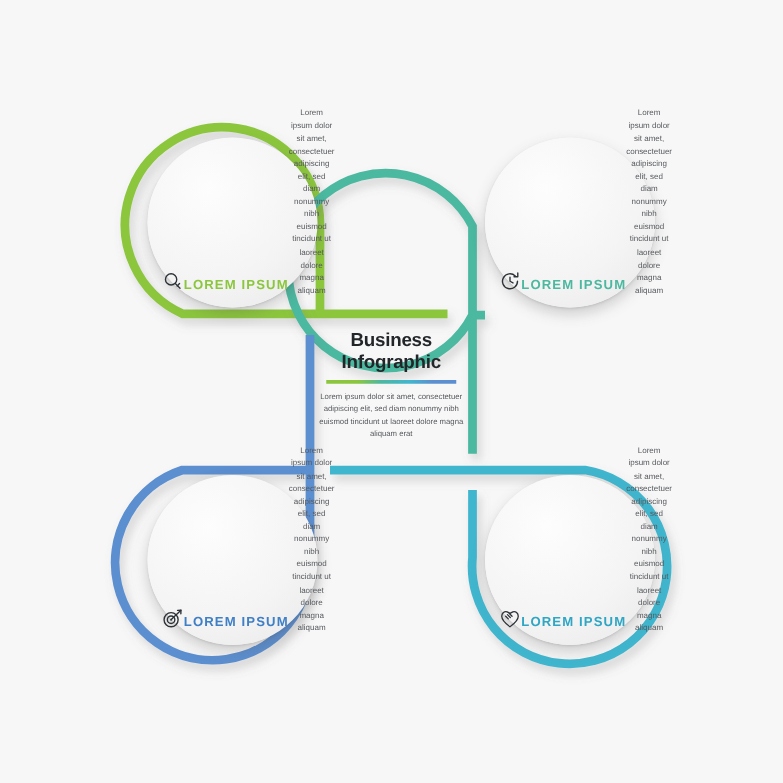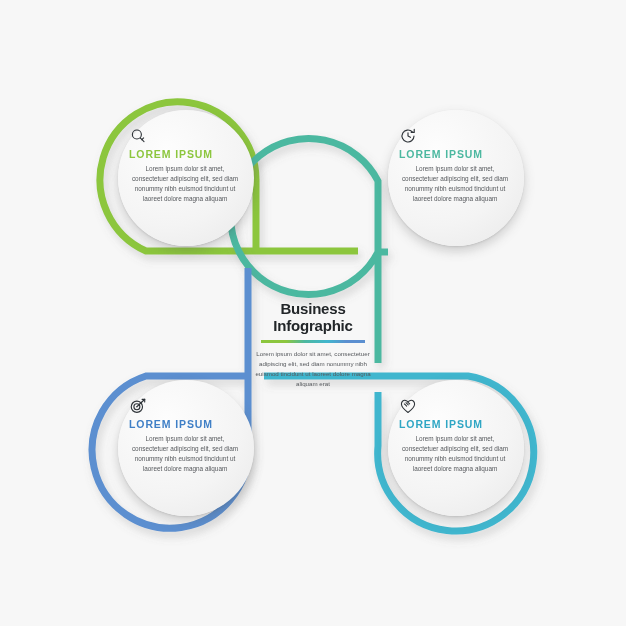--- a/index.html
+++ b/index.html
@@ -31,22 +31,22 @@
   
   .node {
     position: absolute;
     width: 136px;
     height: 136px;
     border-radius: 50%;
     background: radial-gradient(circle at 36% 30%, #fdfdfd 0%, #f4f4f4 58%, #e8e8e8 100%);
     box-shadow: 0 5px 11px rgba(80,80,80,0.26),
                 0 1px 2px rgba(0,0,0,0.10);
     display: flex;
-    flex-direction: column;
-    align-items: flex-start;
+    flex-direction: row;
+    align-items: flex-end;
     justify-content: flex-start;
     box-sizing: border-box;
     padding: 17px 11px 8px 11px;
     text-align: center;
   }
   .node-tl { left: 118px; top: 110px; }
   .node-tr { left: 388px; top: 110px; }
   .node-bl { left: 118px; top: 380px; }
   .node-br { left: 388px; top: 380px; }
 
@@ -82,21 +82,20 @@
     width: 120px;
     text-align: center;
   }
   .center-title {
     font-size: 15px;
     font-weight: bold;
     color: #222629;
     line-height: 1.12;
     letter-spacing: -0.2px;
     white-space: pre-line;
-    margin-top: 36px;
   }
   .center-rule {
     width: 104px;
     height: 3px;
     margin: 5px auto 6px auto;
     background: linear-gradient(to right,
                 #8CC63E 0%, #8CC63E 24%,
                 #4CB8A0 42%, #41B6CE 64%,
                 #5B8FD0 82%, #5B8FD0 100%);
   }

